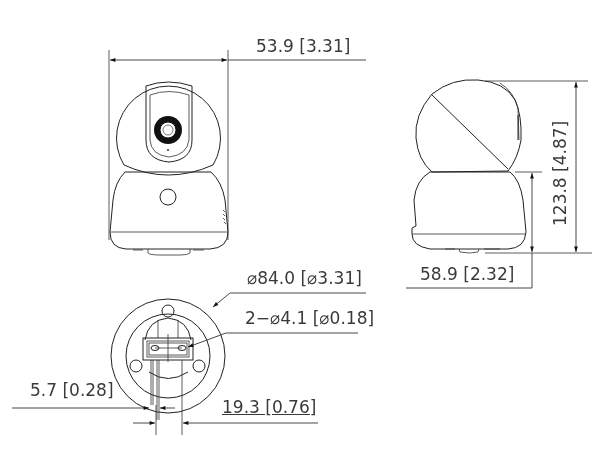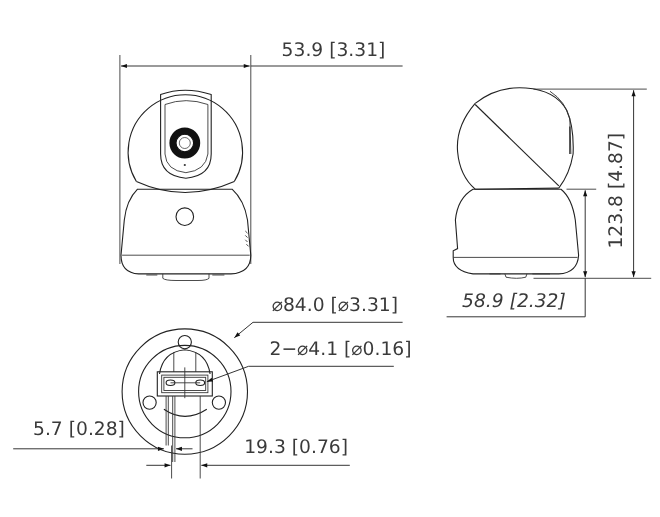--- a/index.html
+++ b/index.html
@@ -123,18 +123,18 @@
     <line class="dim" x1="175" y1="408" x2="160" y2="408" marker-end="url(#arr)"></line>
 
     <line class="dim" x1="133" y1="423" x2="155" y2="423" marker-end="url(#arr)"></line>
     <line class="dim" x1="318" y1="423" x2="183" y2="423" marker-end="url(#arr)"></line>
   </g>
 </svg>
 
 <div class="lbl" style="left:256px; top:36px;">53.9 [3.31]</div>
 
 <div class="lbl vlbl" style="left:550px; top:226px;">123.8 [4.87]</div>
-<div class="lbl" style="left:420px; top:264px;font-style:italic;">58.9 [2.32]</div>
+<div class="lbl" style="left:420px; top:264px;">58.9 [2.32]</div>
 
 <div class="lbl" style="left:247px; top:268px;">⌀84.0 [⌀3.31]</div>
-<div class="lbl" style="left:245px; top:308px;">2−⌀4.1 [⌀0.16]</div>
+<div class="lbl" style="left:245px; top:308px;">2−⌀4.1 [⌀0.18]</div>
 <div class="lbl" style="left:30px; top:380px;">5.7 [0.28]</div>
-<div class="lbl" style="left:222px; top:397px;">19.3 [0.76]</div>
+<div class="lbl" style="left:222px; top:397px;text-decoration:underline;">19.3 [0.76]</div>
 
 </body></html>

